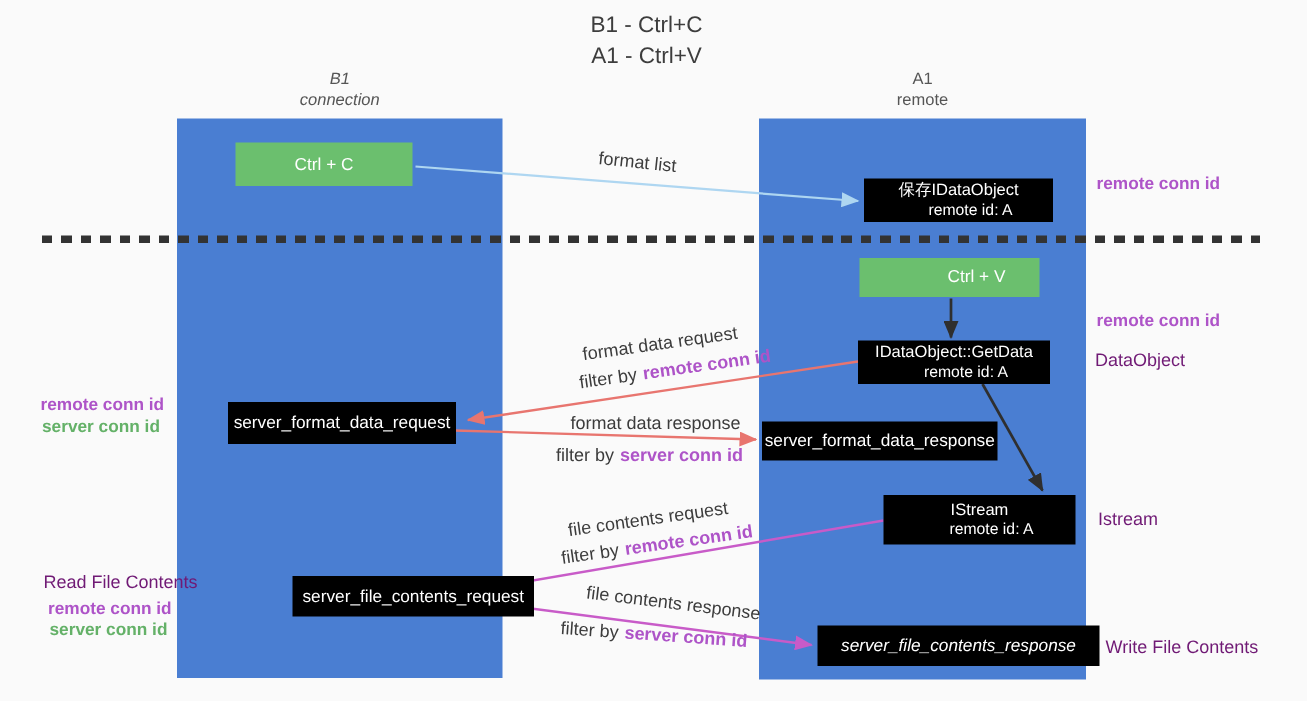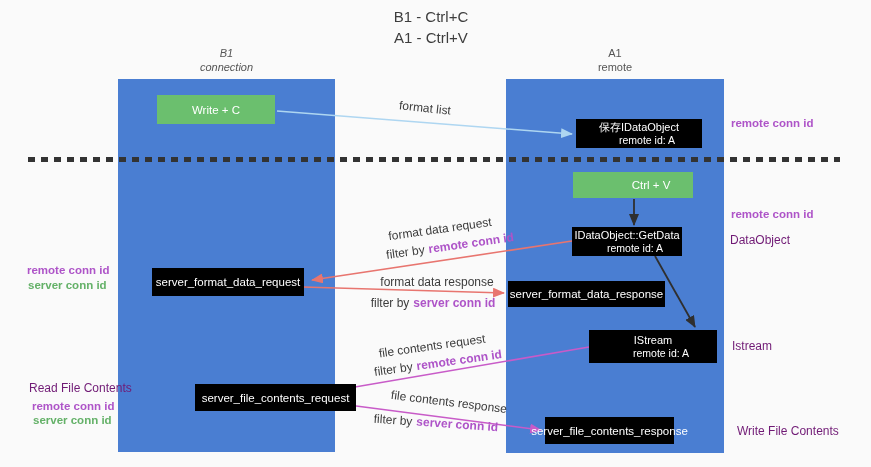--- a/index.html
+++ b/index.html
@@ -92,46 +92,46 @@
     </defs>
     <line x1="277" y1="111" x2="572" y2="134" stroke="#AED6F1" stroke-width="1.5" marker-end="url(#mblue)"></line>
     <line x1="634" y1="199" x2="634" y2="225" stroke="#2f2f2f" stroke-width="1.8" marker-end="url(#mblack)"></line>
     <line x1="572" y1="241" x2="312" y2="280" stroke="#E8756F" stroke-width="1.6" marker-end="url(#msalmon)"></line>
     <line x1="303" y1="287" x2="504" y2="293" stroke="#E8756F" stroke-width="1.6" marker-end="url(#msalmon)"></line>
     <line x1="655" y1="256" x2="695" y2="327" stroke="#2f2f2f" stroke-width="1.8" marker-end="url(#mblack)"></line>
     <line x1="589" y1="347" x2="314" y2="394" stroke="#C85BC8" stroke-width="1.6" marker-end="url(#mmagenta)"></line>
     <line x1="310" y1="400" x2="541" y2="430" stroke="#C85BC8" stroke-width="1.6" marker-end="url(#mmagenta)"></line>
   </svg>
 
-  <div class="box green single" style="left:157px; top:95px; width:118px; height:29px;">Write + C</div>
+  <div class="box green single" style="left:157px; top:95px; width:118px; height:29px;">Ctrl + C</div>
 
   <div class="box orange" style="left:576px; top:119px; width:126px; height:29px;">
     <div class="l1">保存IDataObject</div>
     <div class="l2">remote id: A</div>
   </div>
 
   <div class="box green single" style="left:573px; top:172px; width:120px; height:26px;padding-left:36px;">Ctrl + V</div>
 
-  <div class="box orange" style="left:572px; top:227px; width:110px; height:29px;">
+  <div class="box orange" style="left:572px; top:227px; width:128px; height:29px;">
     <div class="l1">IDataObject::GetData</div>
     <div class="l2">remote id: A</div>
   </div>
 
   <div class="box orange single" style="left:508px; top:281px; width:157px; height:26px;">server_format_data_response</div>
 
   <div class="box orange single" style="left:152px; top:268px; width:152px; height:28px;">server_format_data_request</div>
 
   <div class="box orange" style="left:589px; top:330px; width:128px; height:33px;">
     <div class="l1">IStream</div>
     <div class="l2">remote id: A</div>
   </div>
 
   <div class="box orange single" style="left:149px; top:384px; width:161px; height:27px;margin-left:46px;">server_file_contents_request</div>
 
-  <div class="box orange single" style="left:545px; top:417px; width:129px; height:27px;">server_file_contents_response</div>
+  <div class="box orange single" style="left:545px; top:417px; width:188px; height:27px;font-style:italic;">server_file_contents_response</div>
 
   <div class="flow-label" style="left:425px; top:101px; transform:translateX(-50%) rotate(6deg);">format list</div>
 
   <div class="flow-label" style="left:440px; top:222px; transform:translateX(-50%) rotate(-8deg);">format data request</div>
   <div class="flow-label" style="left:450px; top:239px; transform:translateX(-50%) rotate(-8deg);">
     <span class="fb">filter by</span><span class="purple-t">remote conn id</span>
   </div>
 
   <div class="flow-label" style="left:437px; top:275px; transform:translateX(-50%);">format data response</div>
   <div class="flow-label" style="left:433px; top:296px; transform:translateX(-50%);">

